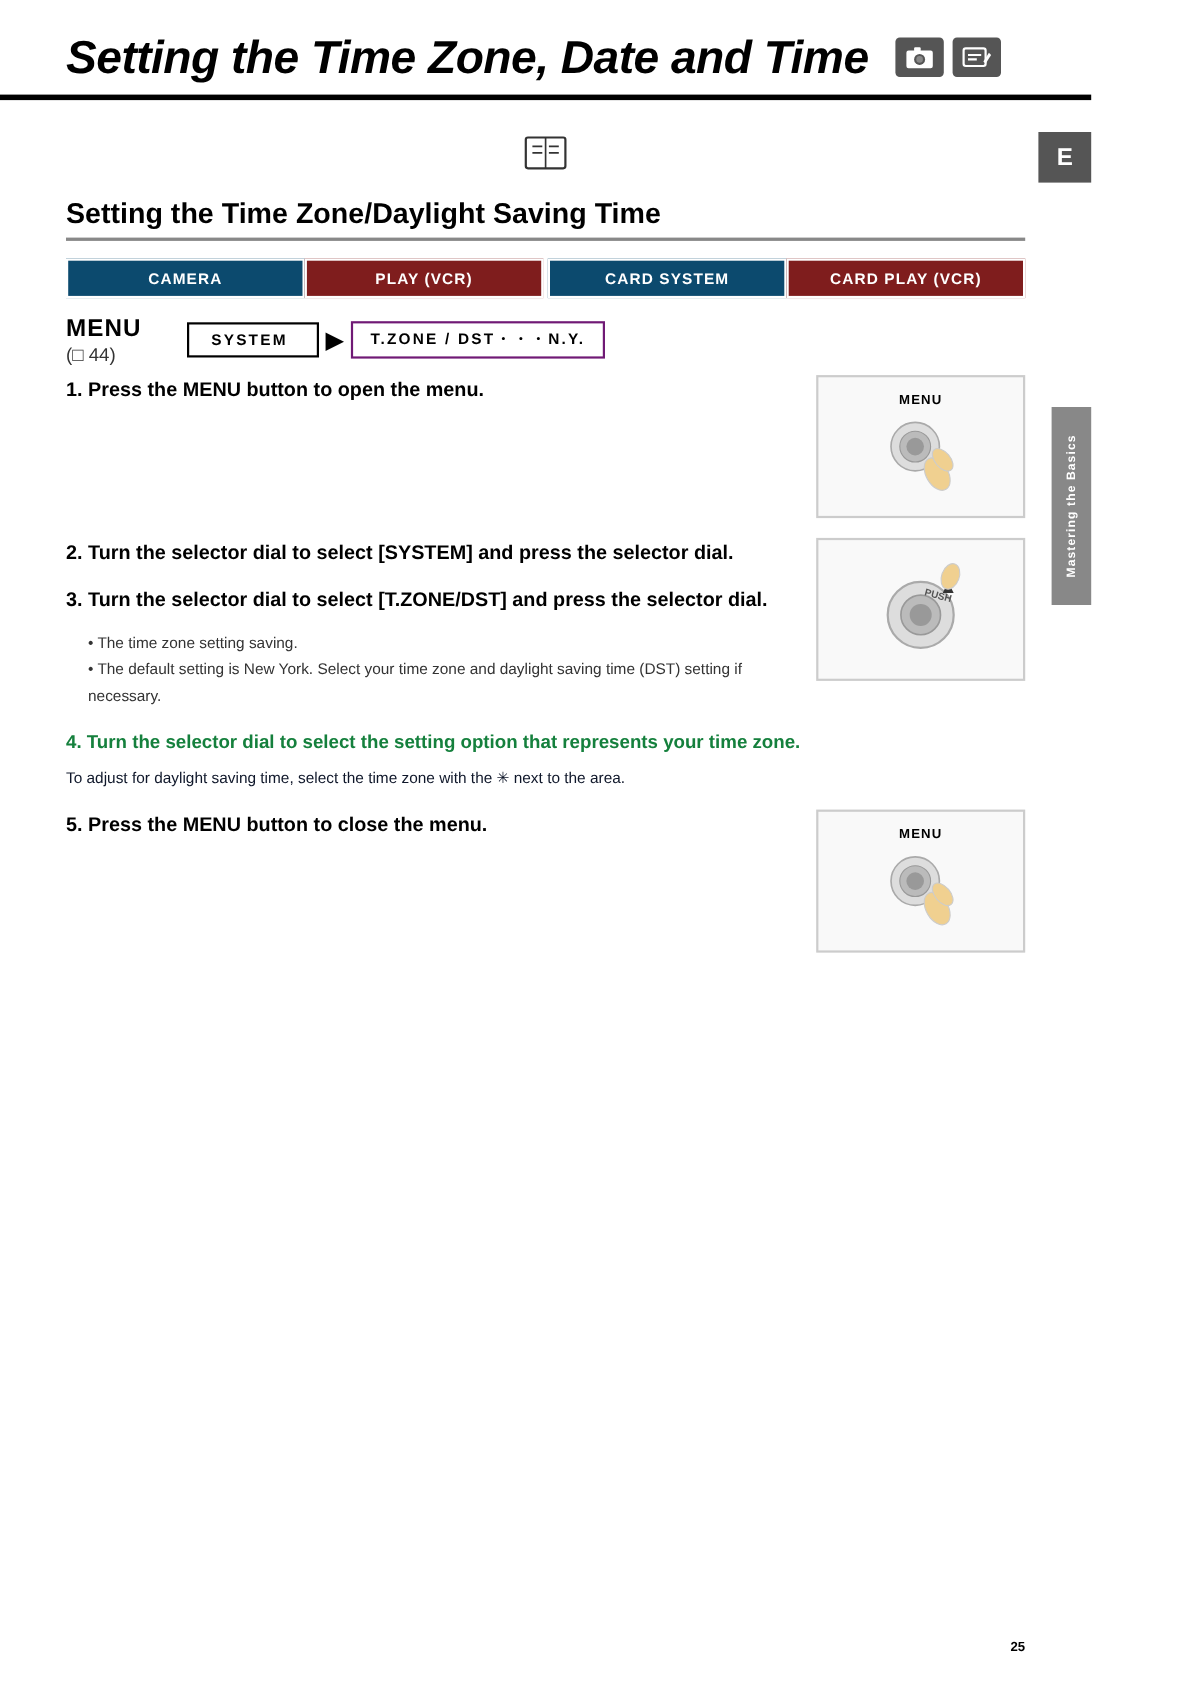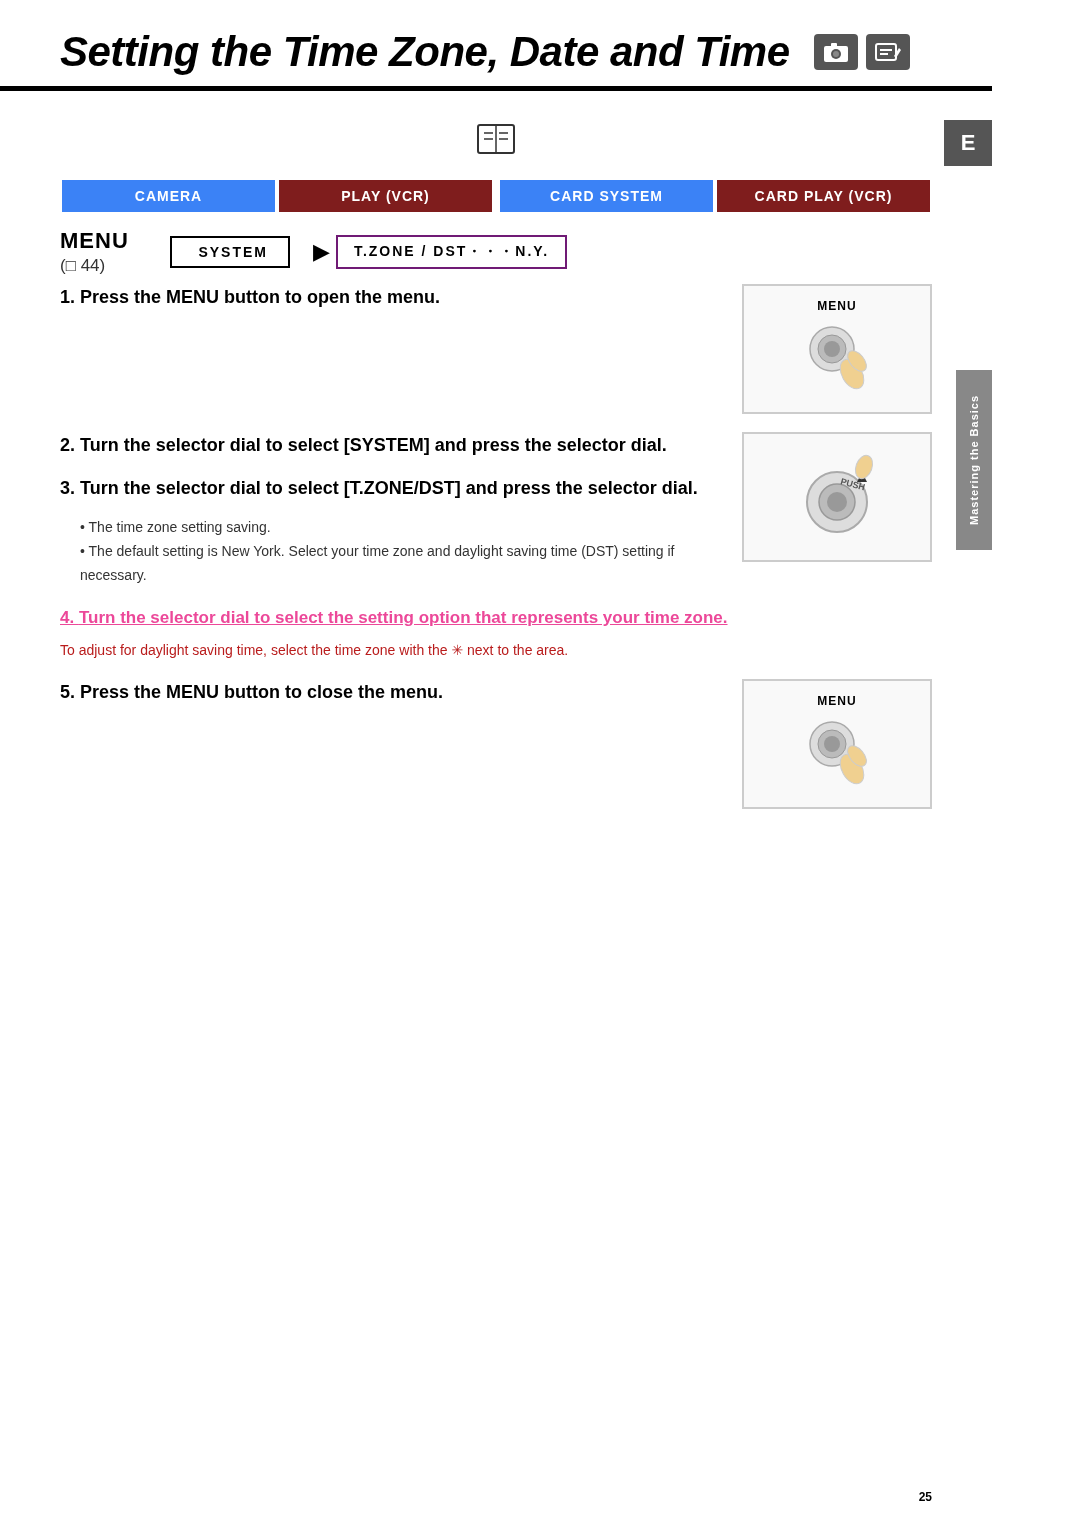--- a/index.html
+++ b/index.html
@@ -123,21 +123,21 @@
       background: #7f1d1d;
       color: #fff;
       font-size: 14px;
       font-weight: bold;
       text-align: center;
       padding: 8px 4px;
       letter-spacing: 1px;
       border: 2px solid #fff;
     }
     .mode-cell.active {
-      background: #3b82f6;
+      background: #0c4a6e;
     }
     
     .menu-row {
       display: flex;
       align-items: center;
       margin-bottom: 8px;
       gap: 0;
     }
     .menu-label-box {
       display: flex;
@@ -157,23 +157,23 @@
       font-size: 17px;
       color: #333;
       margin-top: 2px;
     }
     .menu-system-box {
       border: 2px solid #000;
       padding: 6px 20px;
       font-size: 14px;
       font-weight: bold;
       letter-spacing: 2px;
-      margin-right: 17px;
+      margin-right: 0;
       min-width: 120px;
-      text-align: right;
+      text-align: left;
     }
     .menu-arrow {
       font-size: 22px;
       color: #000;
       margin: 0 6px;
     }
     .menu-tzone-box {
       border: 2px solid #701a75;
       padding: 6px 16px;
       font-size: 14px;
@@ -245,28 +245,27 @@
       position: absolute;
       bottom: 30px;
       right: 60px;
       font-size: 12px;
       font-weight: bold;
       color: #000;
     }
     .step4-text {
       font-size: 17px;
       font-weight: bold;
-      color: #ec4899;
+      color: #15803d;
       line-height: 1.5;
       margin-bottom: 8px;
-      text-decoration: underline;
     }
     .step4-sub {
       font-size: 14px;
-      color: #b91c1c;
+      color: #0f172a;
       line-height: 1.6;
       margin-bottom: 14px;
     }
   </style>
 </head>
 <body>
 
 <div class="page-container">
 
   <div class="title-bar">
@@ -305,20 +304,21 @@
       <svg width="40" height="32" viewBox="0 0 40 32">
         <rect x="2" y="2" width="36" height="28" rx="2" stroke="#333" stroke-width="2" fill="none"></rect>
         <line x1="20" y1="2" x2="20" y2="30" stroke="#333" stroke-width="1.5"></line>
         <line x1="8" y1="10" x2="17" y2="10" stroke="#333" stroke-width="1.5"></line>
         <line x1="8" y1="16" x2="17" y2="16" stroke="#333" stroke-width="1.5"></line>
         <line x1="23" y1="10" x2="32" y2="10" stroke="#333" stroke-width="1.5"></line>
         <line x1="23" y1="16" x2="32" y2="16" stroke="#333" stroke-width="1.5"></line>
       </svg>
     </div>
 
+    <h2 class="section-heading">Setting the Time Zone/Daylight Saving Time</h2>
 
     <div class="mode-table">
       <div class="mode-cell active">CAMERA</div>
       <div class="mode-cell">PLAY (VCR)</div>
       <div style="width:4px; background:#fff; flex-shrink:0;"></div>
       <div class="mode-cell active">CARD SYSTEM</div>
       <div class="mode-cell">CARD PLAY (VCR)</div>
     </div>
 
     <div class="menu-row">

